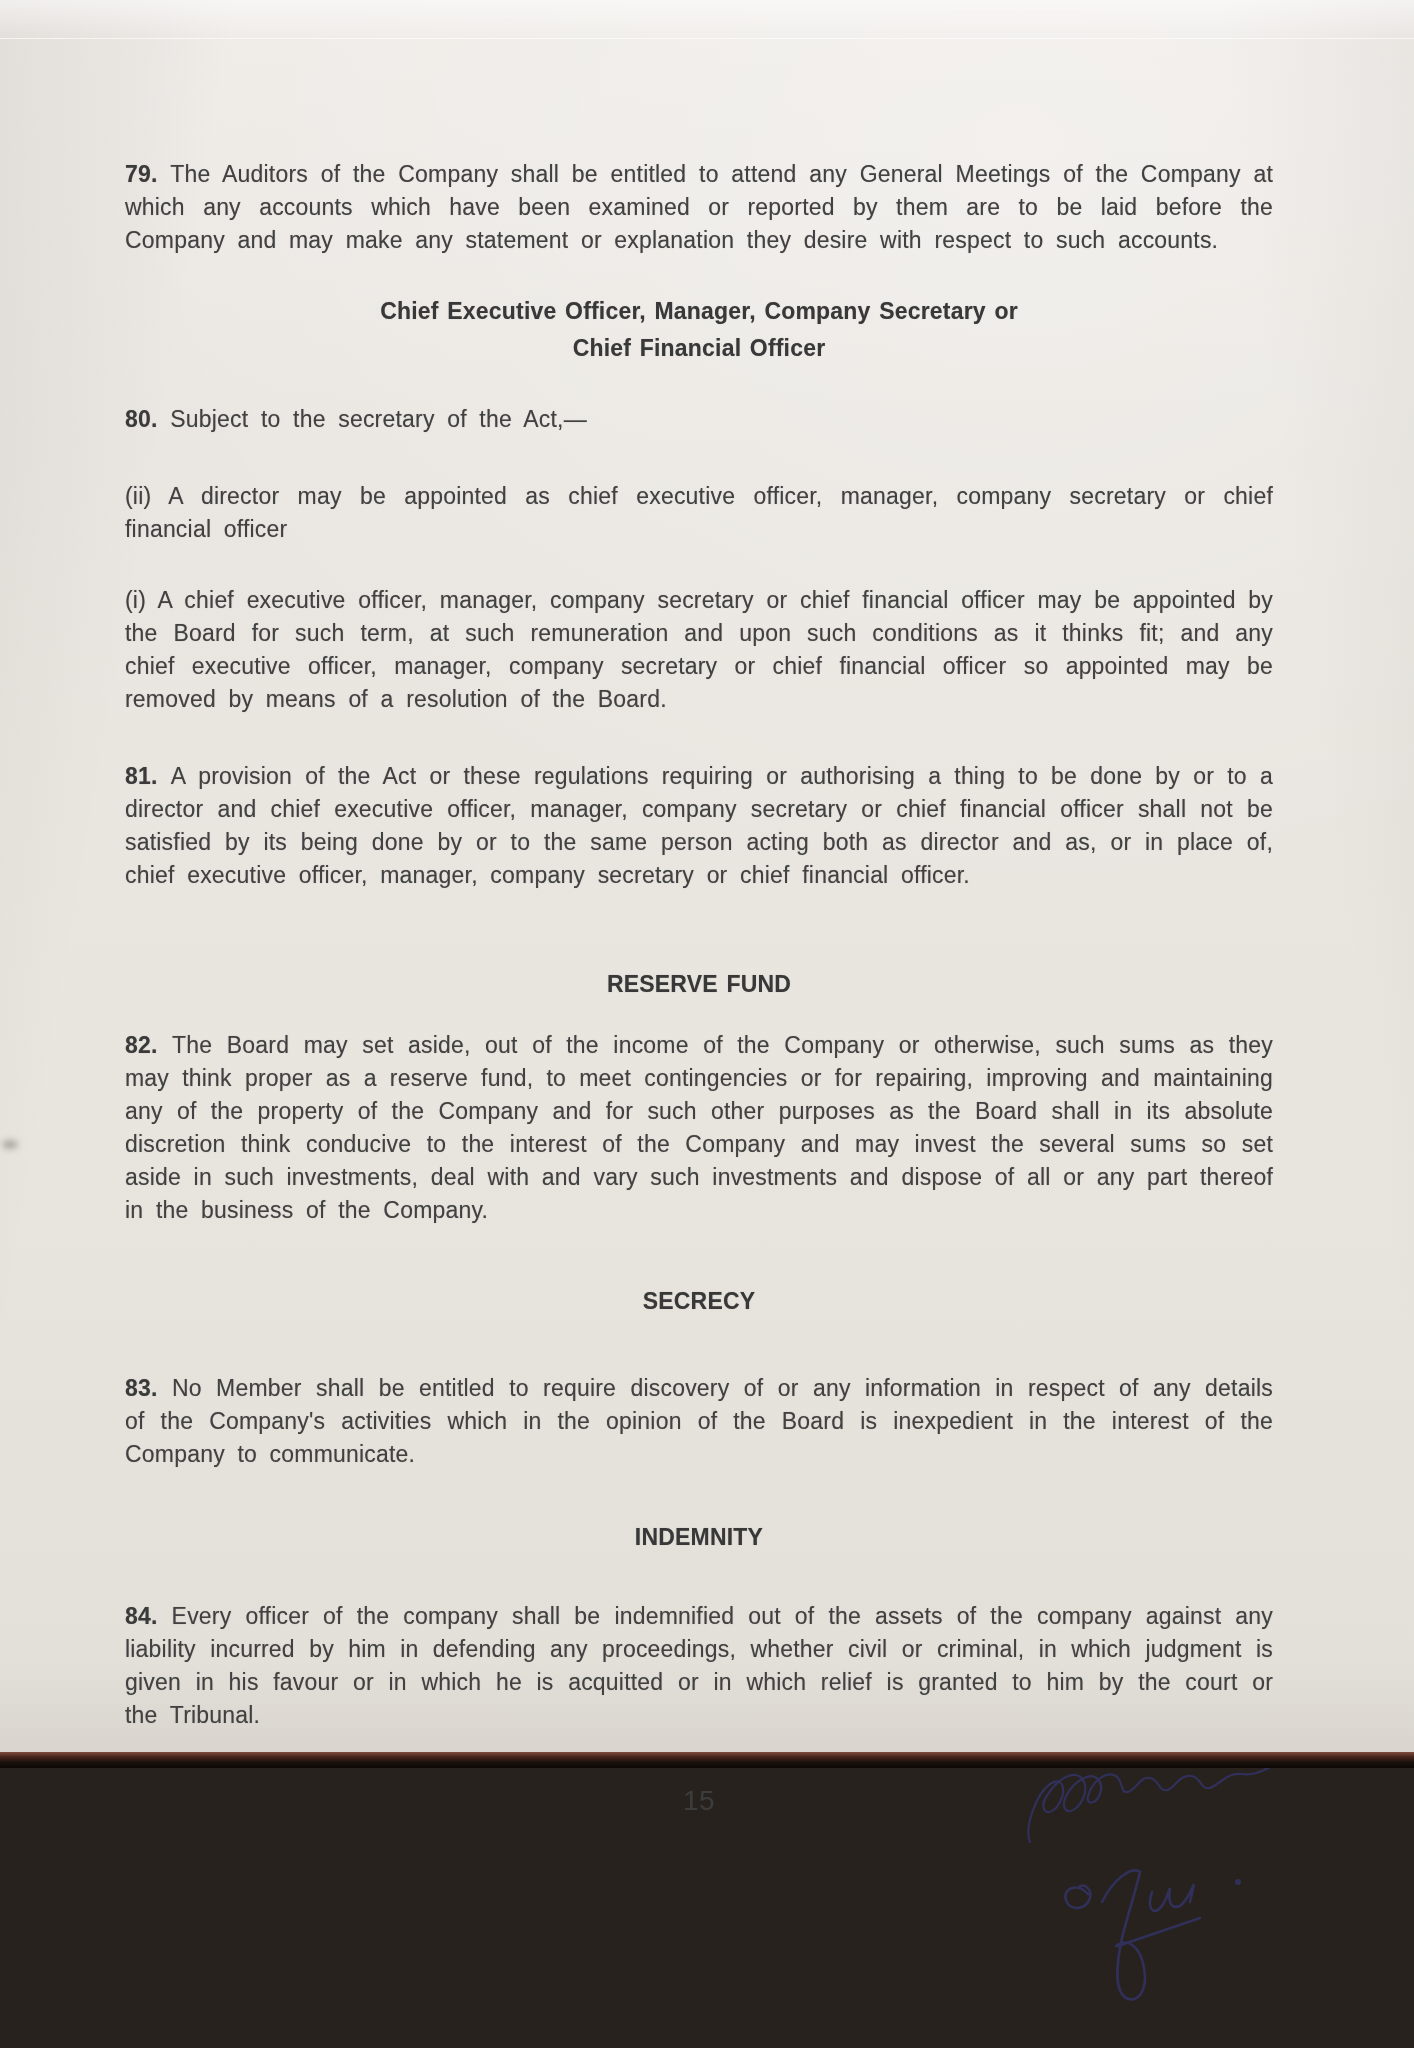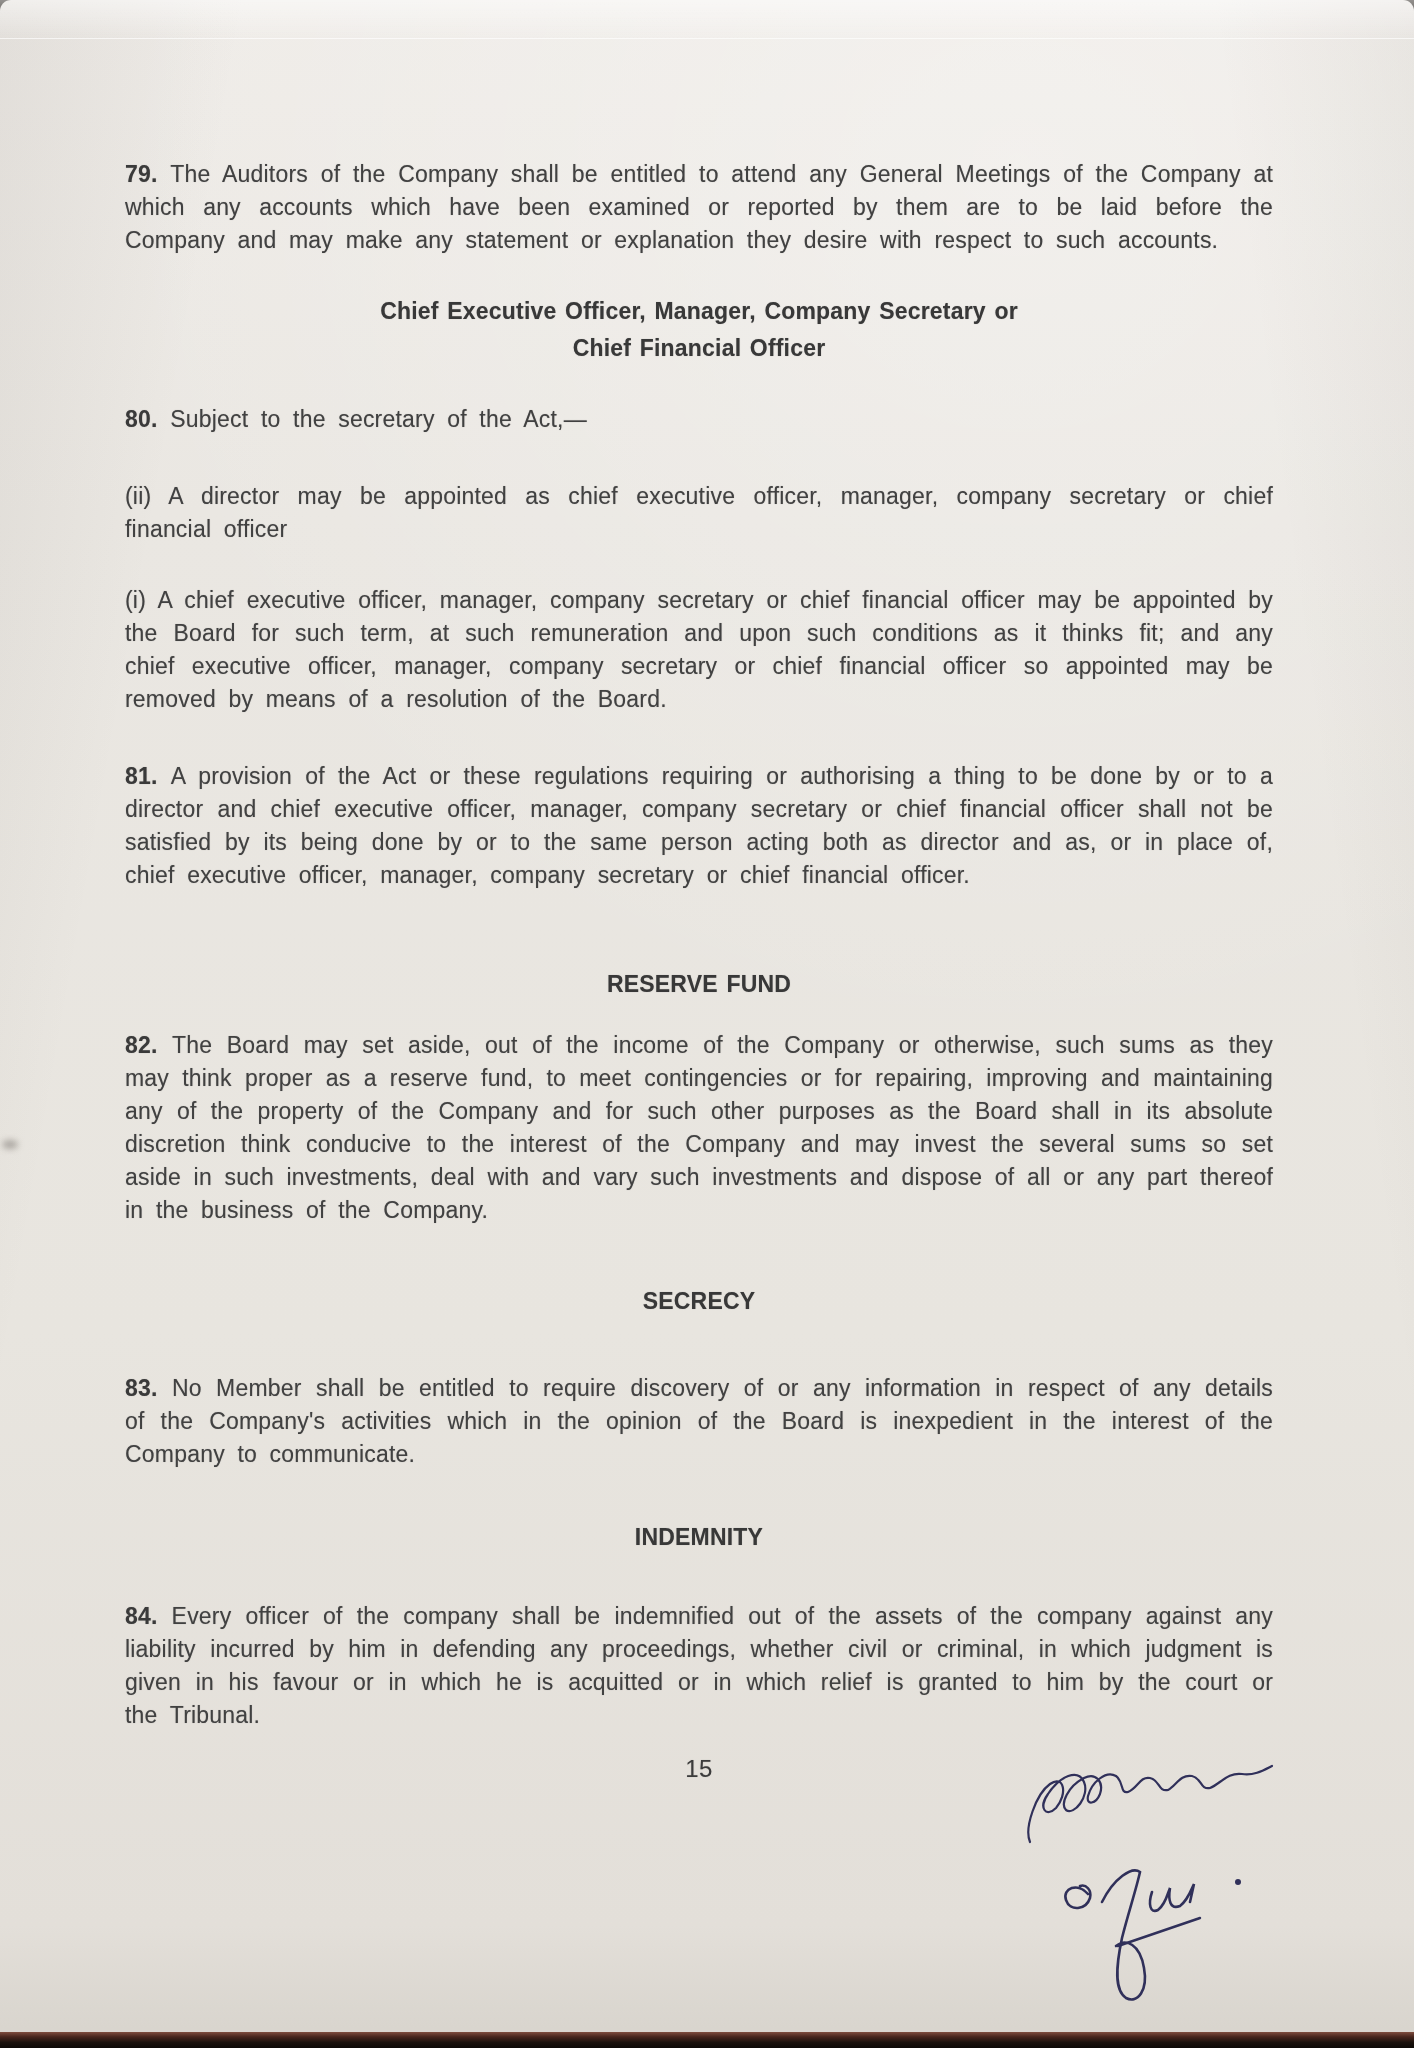--- a/index.html
+++ b/index.html
@@ -4,27 +4,26 @@
 <style>
   html, body { margin: 0; padding: 0; }
   body {
     width: 1414px; height: 2048px;
     overflow: hidden;
     background: #27221d;
     font-family: "Liberation Sans", "DejaVu Sans", sans-serif;
   }
   .paper {
     position: relative;
-    width: 1414px; height: 2048px;
+    width: 1414px; height: 1768px;
     background:
       radial-gradient(120% 80% at 72% 8%, rgba(255,255,255,0.28), rgba(255,255,255,0) 55%),
       linear-gradient(100deg, rgba(60,50,40,0.07), rgba(0,0,0,0) 14%),
       linear-gradient(262deg, rgba(60,50,40,0.06), rgba(0,0,0,0) 12%),
       linear-gradient(180deg, #efece8 0%, #eae7e2 25%, #e8e5df 65%, #e3dfd9 94%, #d9d5ce 99%);
-    border-radius: 11px;
   }
   .top-edge {
     position: absolute; top: 0; left: 0; right: 0; height: 38px;
     background: linear-gradient(180deg, rgba(255,255,255,0.5), rgba(255,255,255,0));
     border-bottom: 1px solid rgba(255,255,255,0.35);
   }
   .bottom-edge {
     position: absolute; left: 0; right: 0; bottom: 0; height: 16px;
     background: linear-gradient(180deg, #7e4c3e 0%, #47251d 30%, #1a110c 65%, #0c0806 100%);
   }
@@ -44,22 +43,22 @@
   .heading {
     margin: 4px; text-align: center; font-weight: bold; color: #383838;
     line-height: 37px; word-spacing: 2px;
   }
   .mt-36 { margin-top: 36px; } .mt-38 { margin-top: 38px; }
   .mt-42 { margin-top: 42px; } .mt-44 { margin-top: 44px; }
   .mt-48 { margin-top: 48px; } .mt-52 { margin-top: 52px; }
   .mt-56 { margin-top: 56px; } .mt-62 { margin-top: 26px; }
   .mt-74 { margin-top: 74px; }
   .page-number {
-    margin-top: 20px; text-align: center; color: #3c3c3c;
-    font-size: 24px; letter-spacing: 0.5px;
+    margin-top: 52px; text-align: center; color: #3c3c3c;
+    font-size: 28px; letter-spacing: 0.5px;
   }
   .signature {
     position: absolute; left: 1010px; top: 1742px;
   }
 </style>
 </head>
 <body>
 
 <div class="paper">
   <div class="top-edge"></div>

